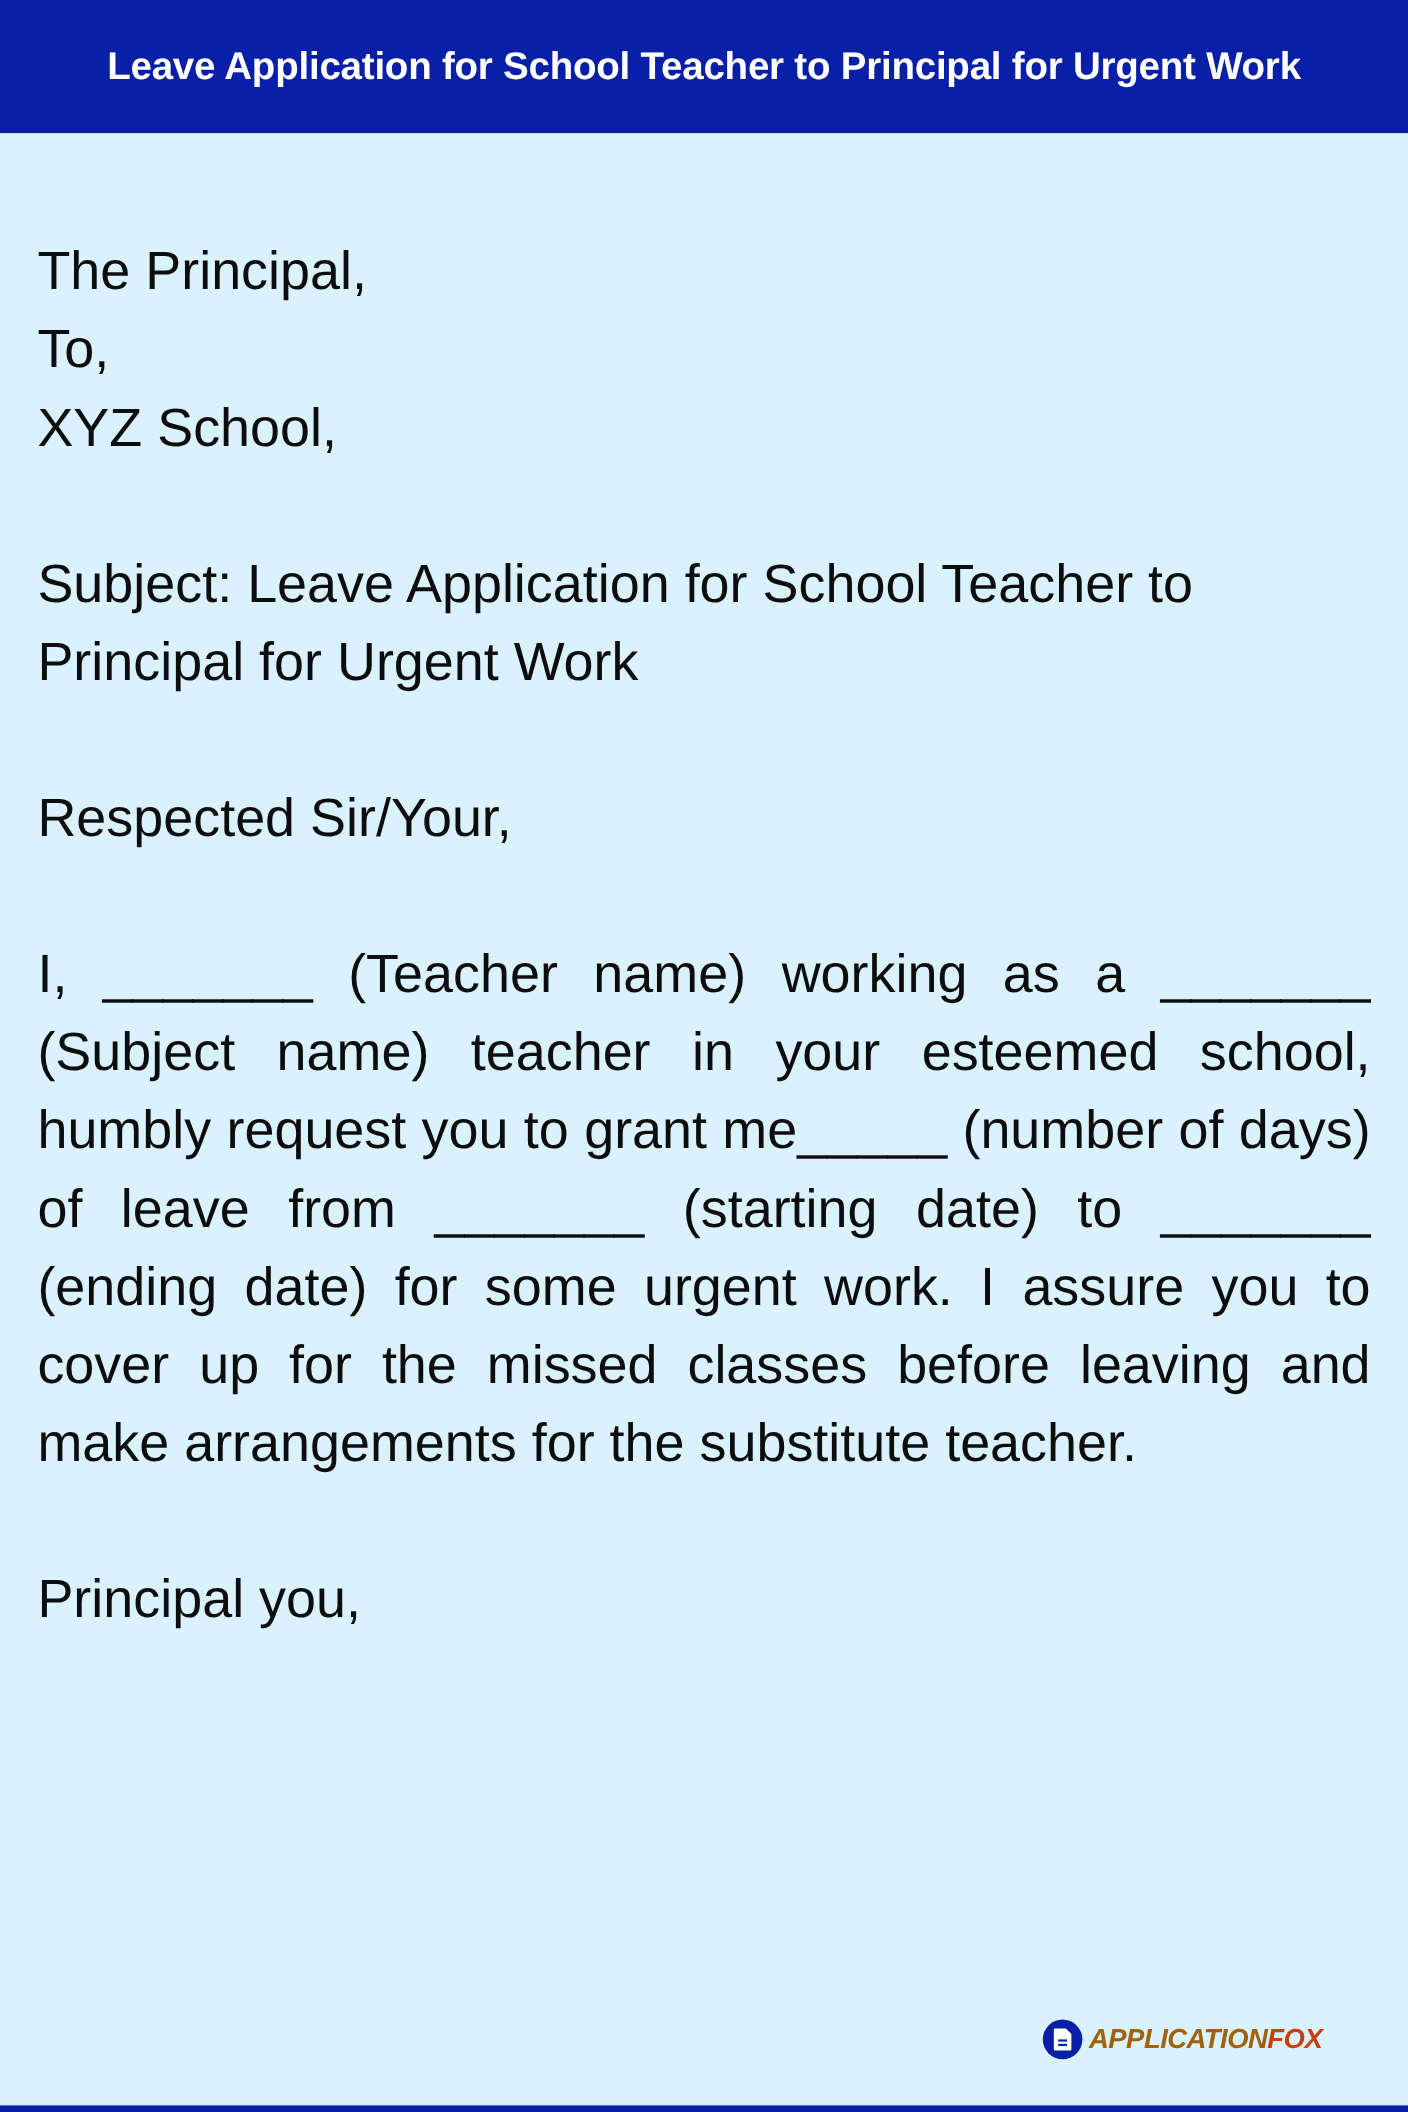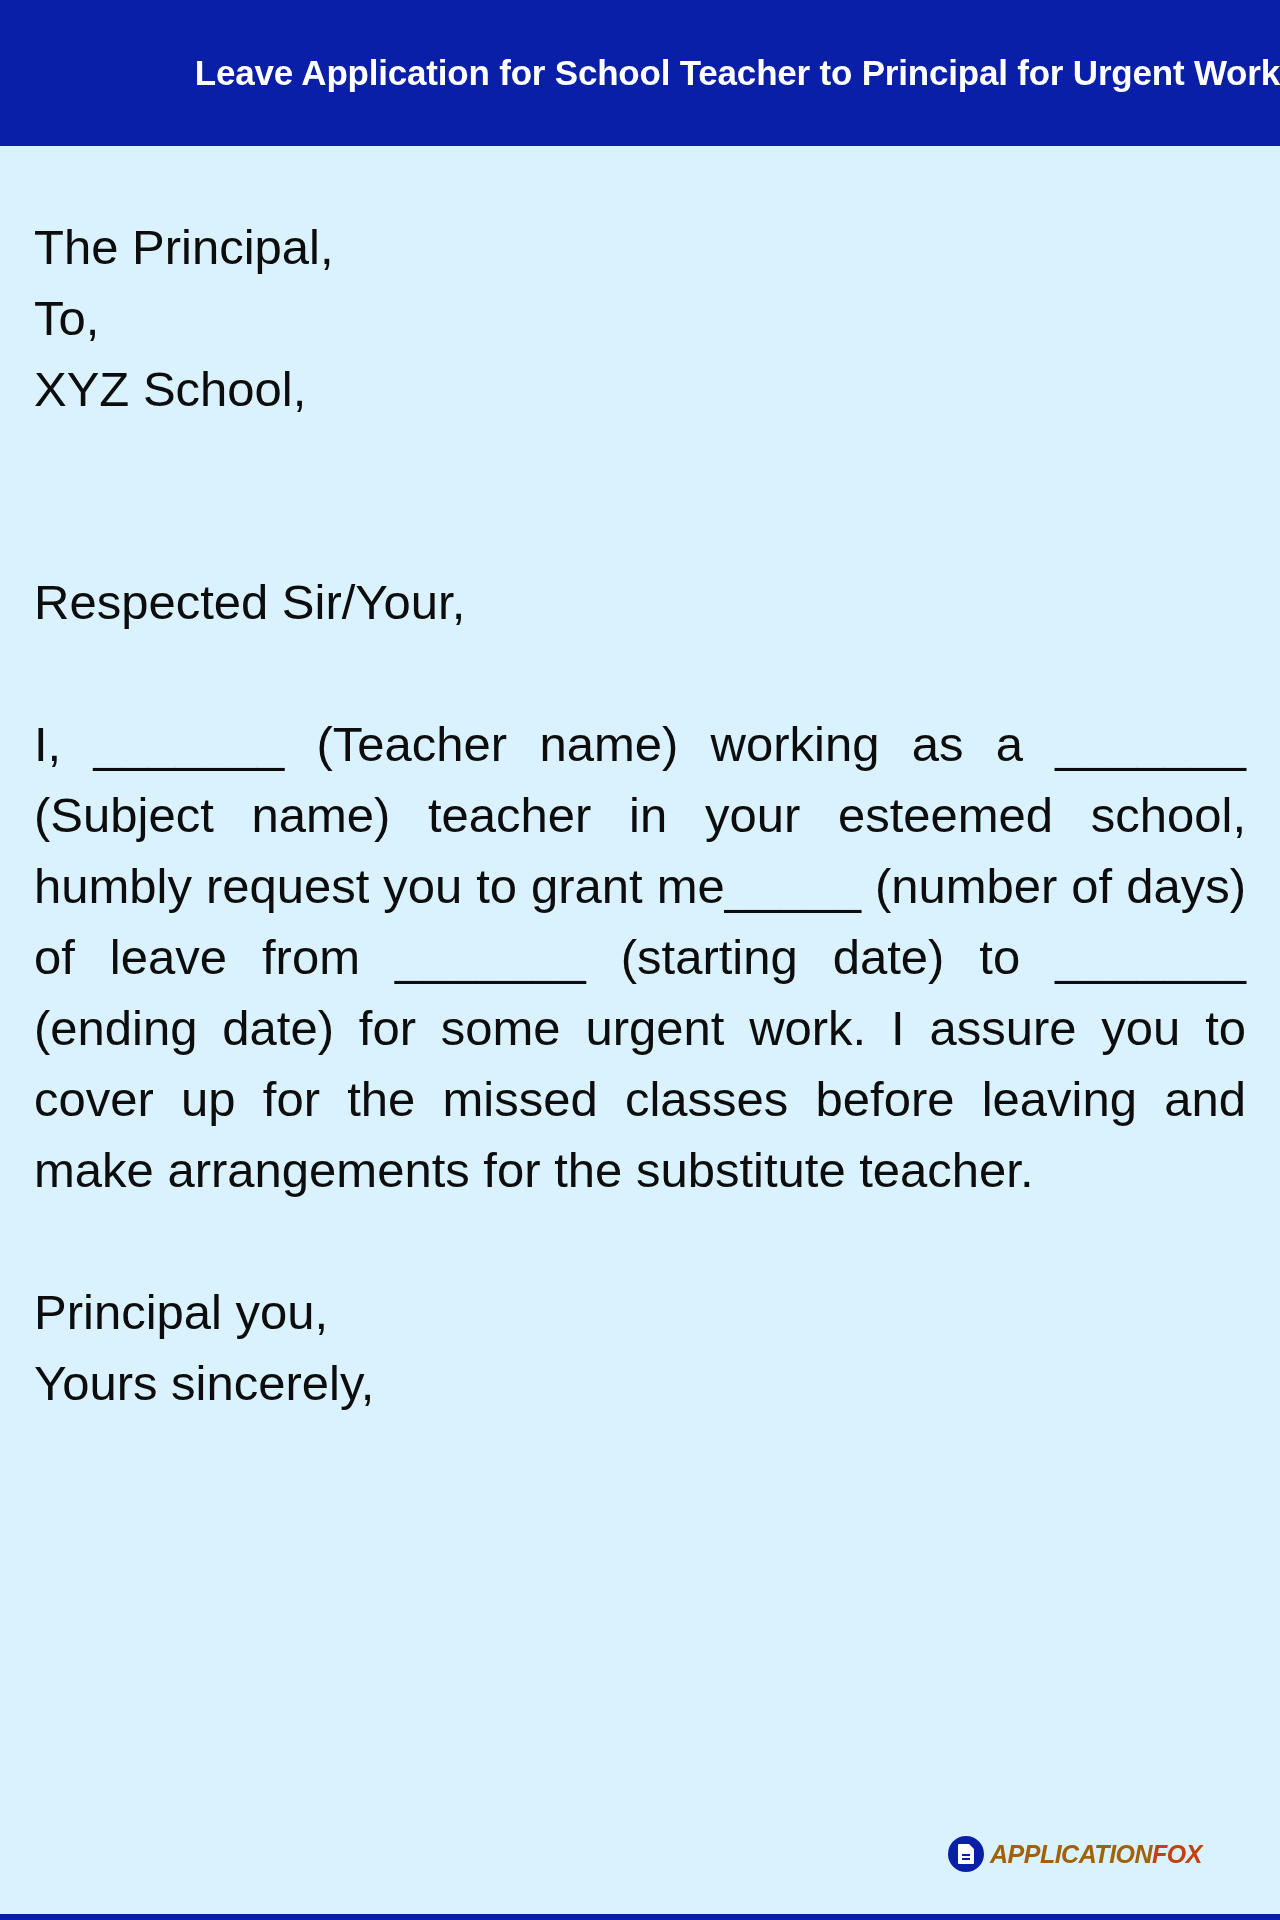--- a/index.html
+++ b/index.html
@@ -6,23 +6,23 @@
     body {
       width: 1280px; height: 1920px;
       background: #d9f2fe;
       position: relative;
       overflow: hidden;
       font-family: "Liberation Sans", "DejaVu Sans", sans-serif;
       color: #0d0d0d;
     }
     .header {
       position: absolute; left: 0; top: 0;
-      width: 1280px; height: 146px;
+      width: 1280px; height: 121px;
       background: #0a1fa8;
-      display: flex; align-items: center; justify-content: flex-end;
+      display: flex; align-items: center; justify-content: center;
     }
     .header-title {
       color: #ffffff;
       font-weight: bold;
       font-size: 35px;
       letter-spacing: -0.2px;
       white-space: nowrap;
     }
     .letter {
       position: absolute; left: 34px; top: 212px;
@@ -65,27 +65,27 @@
 
 <div class="header">
   <div class="header-title">Leave Application for School Teacher to Principal for Urgent Work</div>
 </div>
 
 <div class="letter">
   <span class="line">The Principal,</span>
   <span class="line">To,</span>
   <span class="line">XYZ School,</span>
   <div class="gap"></div>
+  <span class="line subject">Subject: Leave Application for School Teacher to Principal for Urgent Work</span>
   <div class="gap"></div>
   <span class="line">Respected Sir/Your,</span>
   <div class="gap"></div>
   <span class="line para">I, _______ (Teacher name) working as a _______ (Subject name) teacher in your esteemed school, humbly request you to grant me_____ (number of days) of leave from _______ (starting date) to _______ (ending date) for some urgent work. I assure you to cover up for the missed classes before leaving and make arrangements for the substitute teacher.</span>
   <div class="gap"></div>
   <span class="line">Principal you,</span>
-  <span class="line">Yours sincerely,</span>
 </div>
 
 <div class="logo">
   <span class="logo-circle">
     <svg width="20" height="22" viewBox="0 0 20 22">
       <path d="M3 1 H13 L18 6 V20 Q18 21 17 21 H3 Q2 21 2 20 V2 Q2 1 3 1 Z" fill="#ffffff"></path>
       <rect x="6" y="11" width="8" height="2" fill="#0a1fa8"></rect>
       <rect x="6" y="15" width="8" height="2" fill="#0a1fa8"></rect>
     </svg>
   </span>

